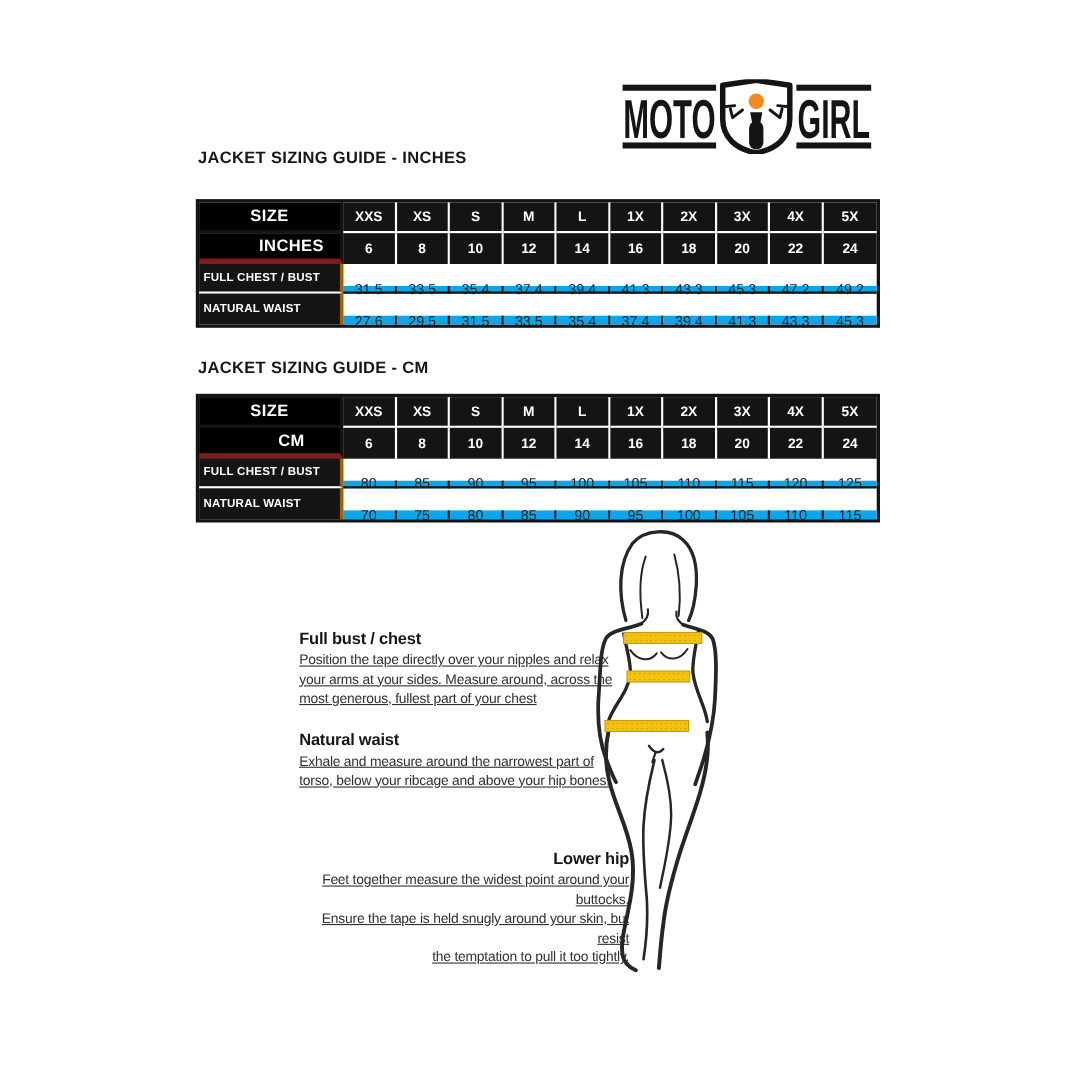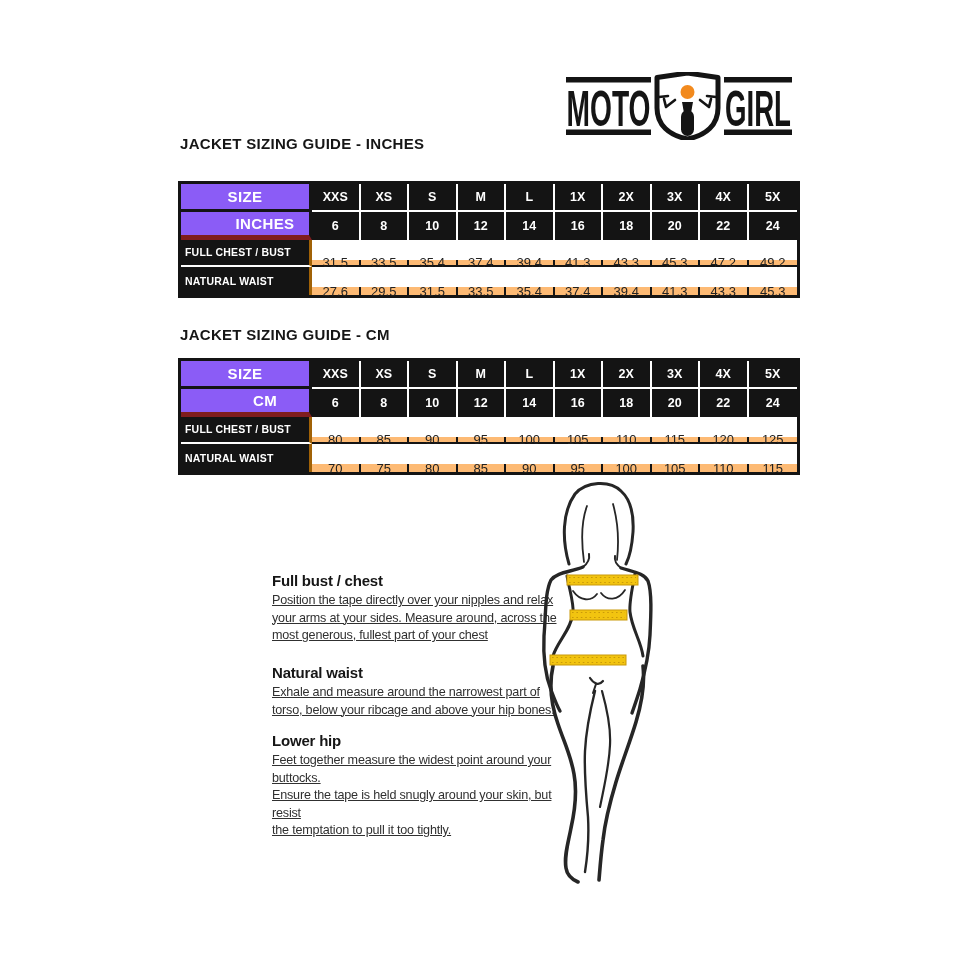--- a/index.html
+++ b/index.html
@@ -9,32 +9,32 @@
 
   .abs{position:absolute;}
 
   .guide-title{font-size:15px;font-weight:bold;letter-spacing:.3px;color:#161616;}
 
   
   .size-table{width:616px;border:3px solid #141414;background:#fff;display:grid;
               grid-template-columns:131px repeat(10,1fr);grid-auto-rows:27.75px;}
   .cell{display:flex;align-items:center;justify-content:center;box-sizing:border-box;
         white-space:nowrap;}
-  .oc{background:#8b5cf6;color:#fff;font-weight:bold;font-size:15px;
+  .oc{background:#000000;color:#fff;font-weight:bold;font-size:15px;
       border-right:3px solid #141414;border-bottom:3px solid #141414;letter-spacing:.4px;}
   .oc.lastrow-h{border-bottom:5px solid #7f1d1d;padding-left:40px;}
   .hc{background:#141414;color:#fff;font-weight:bold;font-size:12.5px;
       border-right:2px solid #fff;border-bottom:2px solid #fff;}
   .hc.lastcol{border-right:none;}
   .hc.r2{border-bottom:none;}
   .lc{background:#141414;color:#fff;font-weight:bold;font-size:10.5px;
       justify-content:flex-start;padding-left:4px;letter-spacing:.2px;
       border-right:3px solid #a16207;border-bottom:2px solid #fff;}
   .lc.lastrow{border-bottom:none;}
-  .dc{background:#fdba74;color:#222;font-size:13px;
+  .dc{background:#0ea5e9;color:#222;font-size:13px;
       border-right:2px solid #141414;border-bottom:2px solid #141414;margin-top:20px;}
   .dc.lastcol{border-right:none;}
   .dc.lastrow{border-bottom:none;}
 
   
   .measure-block{width:300px;}
   .measure-block h3{margin:0 0 3px 0;font-size:15px;font-weight:bold;color:#161616;
                     letter-spacing:-.2px;}
   .measure-block p{margin:0;font-size:12.6px;line-height:17.5px;color:#303030;
                    letter-spacing:-.2px;white-space:pre-line;text-decoration:underline;}
@@ -163,21 +163,21 @@
     <h3>Full bust / chest</h3>
     <p>Position the tape directly over your nipples and relax
 your arms at your sides.  Measure around, across the
 most generous, fullest part of your chest</p>
   </div>
   <div class="abs measure-block" style="left:272px;top:664px;">
     <h3>Natural waist</h3>
     <p>Exhale and measure around the narrowest part of
 torso, below your ribcage and above your hip bones.</p>
   </div>
-  <div class="abs measure-block" style="left:272px;top:732px;">
+  <div class="abs measure-block" style="left:272px;top:772px;text-align:right;">
     <h3>Lower hip</h3>
     <p>Feet together measure the widest point around your buttocks.
 Ensure the tape is held snugly around your skin, but resist
 the temptation to pull it too tightly.</p>
   </div>
 
   <svg class="abs" style="left:533px;top:478px;" width="200" height="410" viewBox="0 0 200 410">
     <g fill="none" stroke="#262626" stroke-linecap="round" stroke-linejoin="round">
 
       <path d="M 36,86 C 29,62 29,34 42,16 C 53,3 77,2 88,13 C 98,22 101,36 100,54 C 99,68 97,78 93,86" stroke-width="3"></path>

